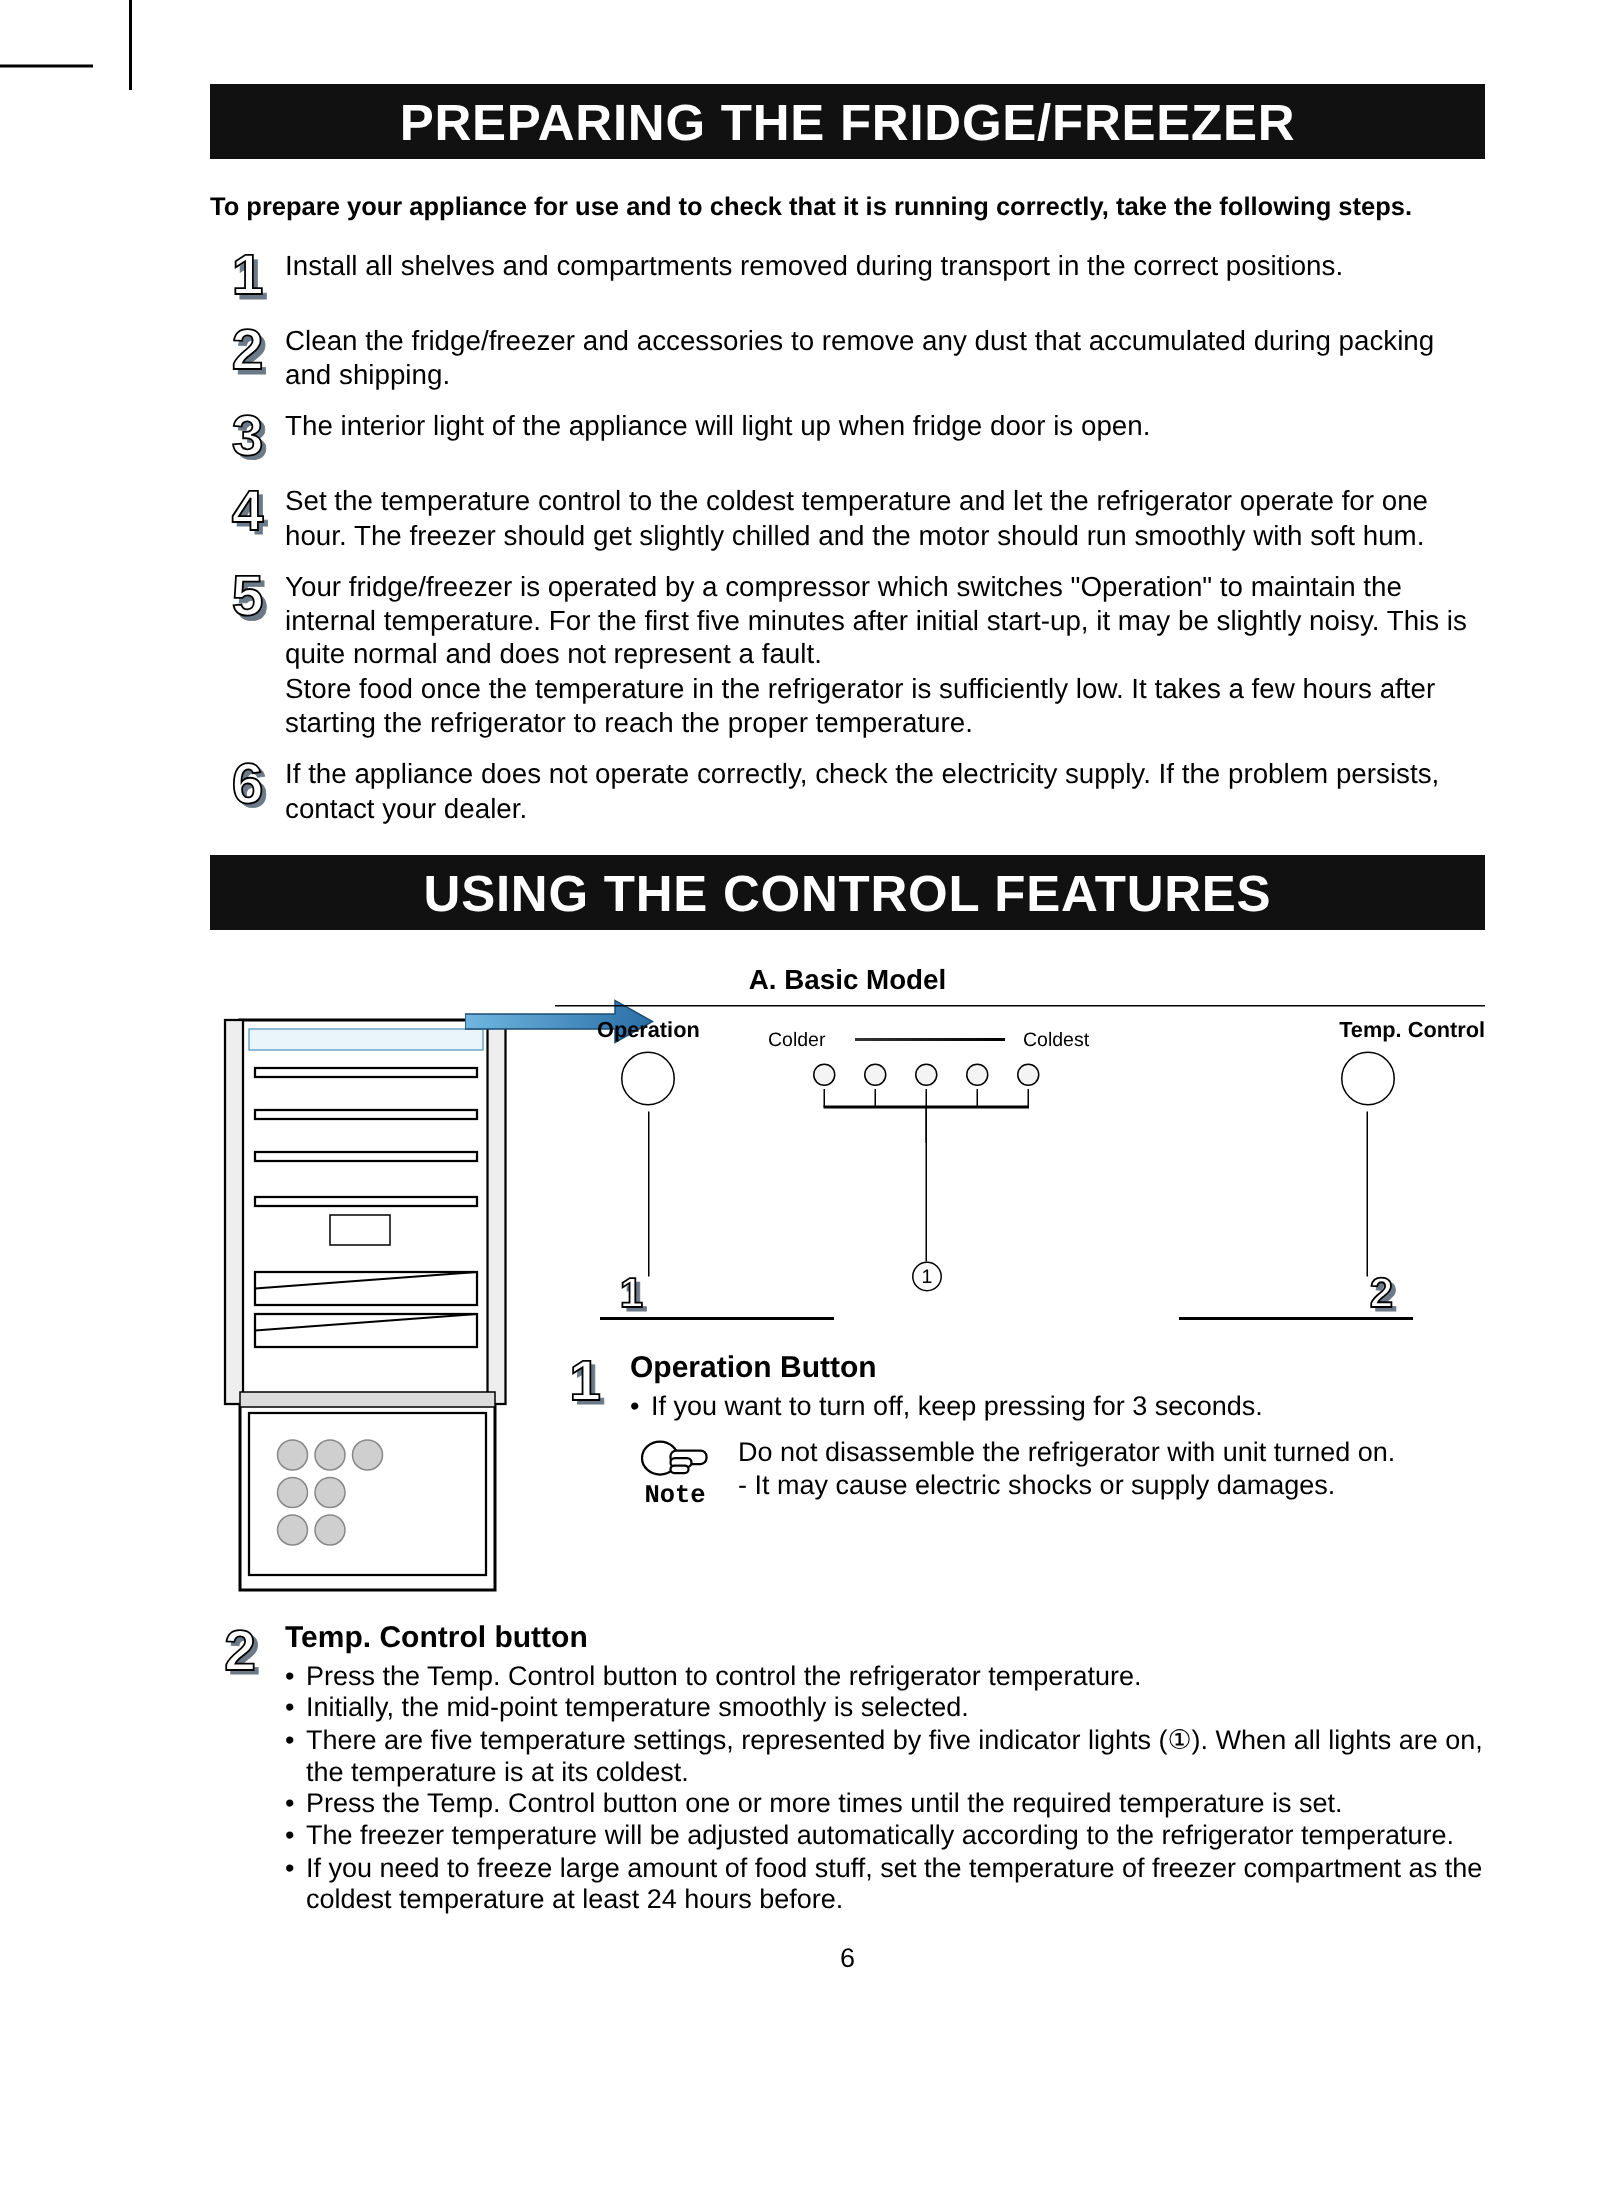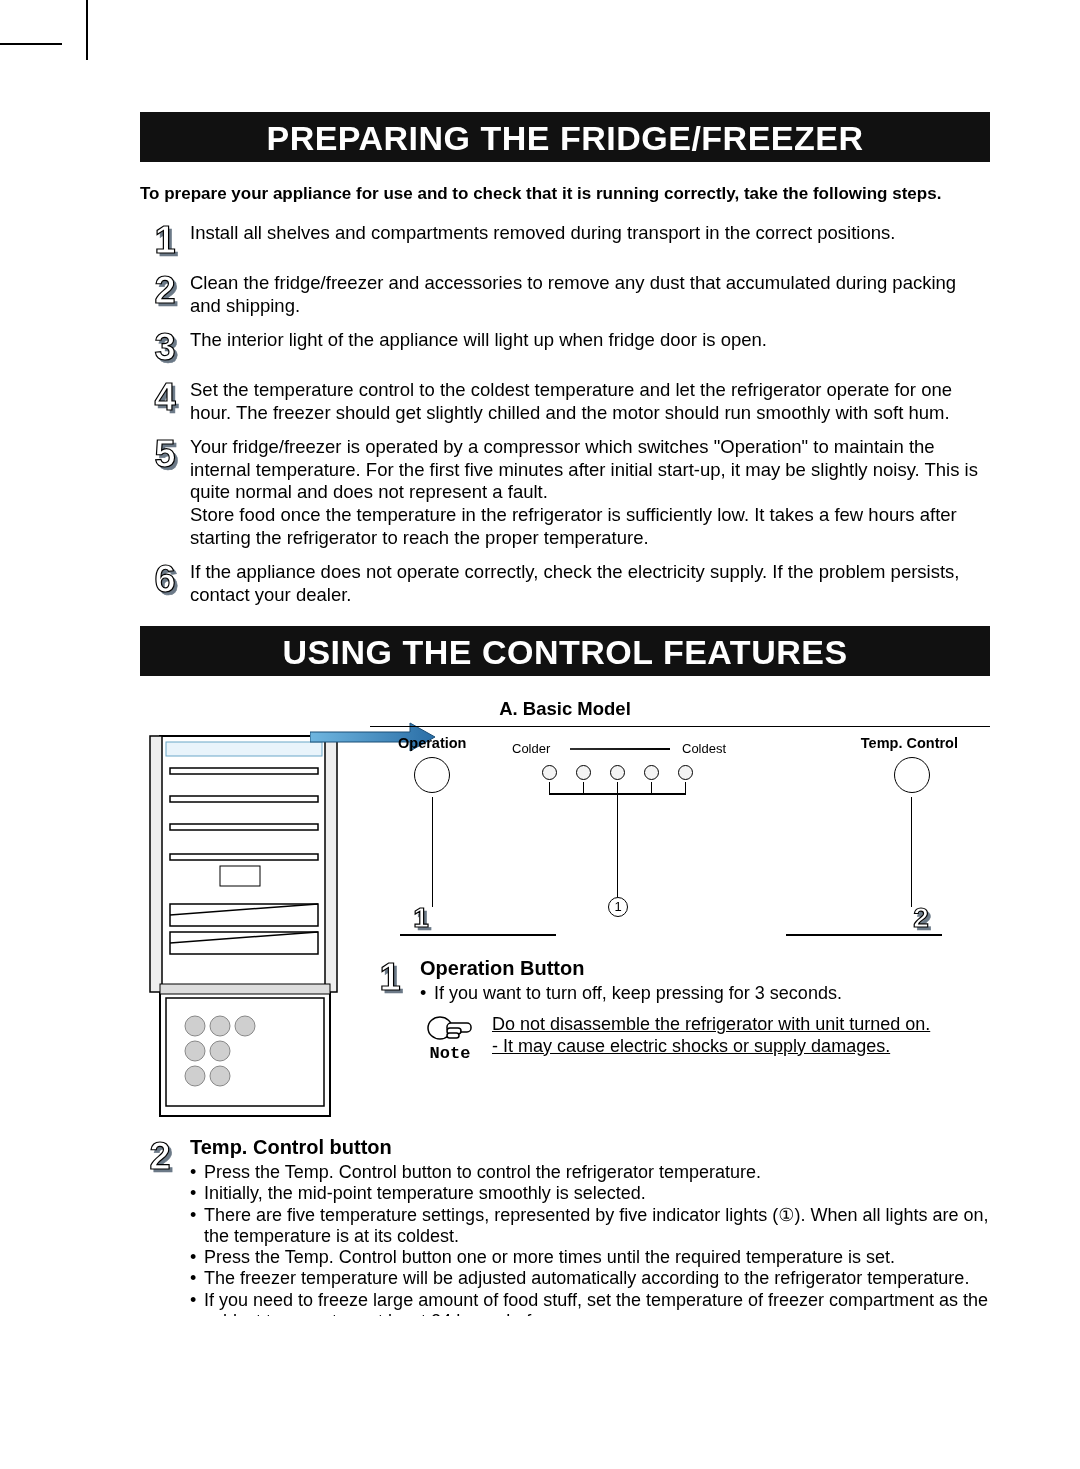--- a/index.html
+++ b/index.html
@@ -7,21 +7,21 @@
     padding: 0;
     background: #fff;
     font-family: Arial, Helvetica, sans-serif;
     color: #000;
   }
   .page {
     width: 1080px;
     height: 1316px;
     position: relative;
     box-sizing: border-box;
-    padding: 112px 90px 30px 140px;
+    padding: 56px 90px 30px 140px;
   }
   
   .crop-v { position:absolute; left:86px; top:0; width:2px; height:60px; background:#000; }
   .crop-h { position:absolute; left:0; top:43px; width:62px; height:2px; background:#000; }
 
   .heading-bar {
     background: #111;
     color: #fff;
     font-weight: bold;
     text-align: center;
@@ -139,21 +139,21 @@
   .feature-icon { flex:0 0 50px; display:flex; justify-content:flex-start; }
   .feature-body { flex:1; }
   .feature-title { font-weight:bold; font-size:20px; margin-bottom:3px; }
   .feature-list { font-size:18px; line-height:1.18; }
   .feature-list .bullet-row { display:flex; }
   .feature-list .bullet-row .dotb { flex:0 0 14px; }
 
   .note-row { display:flex; align-items:flex-start; gap:12px; margin-top:10px; }
   .note-icon { flex:0 0 60px; text-align:center; }
   .note-icon .nlabel { font-weight:bold; font-size:17px; margin-top:2px;font-family:Liberation Mono, monospace; }
-  .note-body { flex:1; font-size:18px; line-height:1.18;text-decoration:underline; }
+  .note-body { flex:1; font-size:18px; line-height:1.18; }
 
   .hand-svg { display:block; margin:0 auto; }
 
   .page-num { text-align:center; font-size:18px; margin-top:18px; }
 
   .arrow-svg { position:absolute; }
 </style>
 </head>
 <body>
 
@@ -278,21 +278,21 @@
             <stop offset="1" stop-color="#2a6ea6"></stop>
           </linearGradient>
       </defs>
       <polygon points="0,12 100,12 100,3 125,17 100,31 100,22 0,22" fill="url(#ag)" stroke="#1b4e77" stroke-width="1"></polygon>
     </svg>
 
     <div class="panel-col">
       <div class="panel-box">
 
         <div class="panel-label" style="left:28px; top:8px;">Operation</div>
-        <div class="panel-label" style="right:32px; top:8px;">Temp. Control</div>
+        <div class="panel-label" style="right:0; top:8px;">Temp. Control</div>
         <div class="mini-text" style="left:142px; top:14px;">Colder</div>
         <div class="mini-text" style="left:312px; top:14px;">Coldest</div>
 
         <div class="fake-btn" style="left:44px; top:30px;"></div>
 
         <div class="fake-btn" style="right:60px; top:30px;"></div>
 
         <div class="scale-line" style="left:200px; top:21px; width:100px;"></div>
 
         <div class="dot" style="left:172px; top:38px;"></div>

